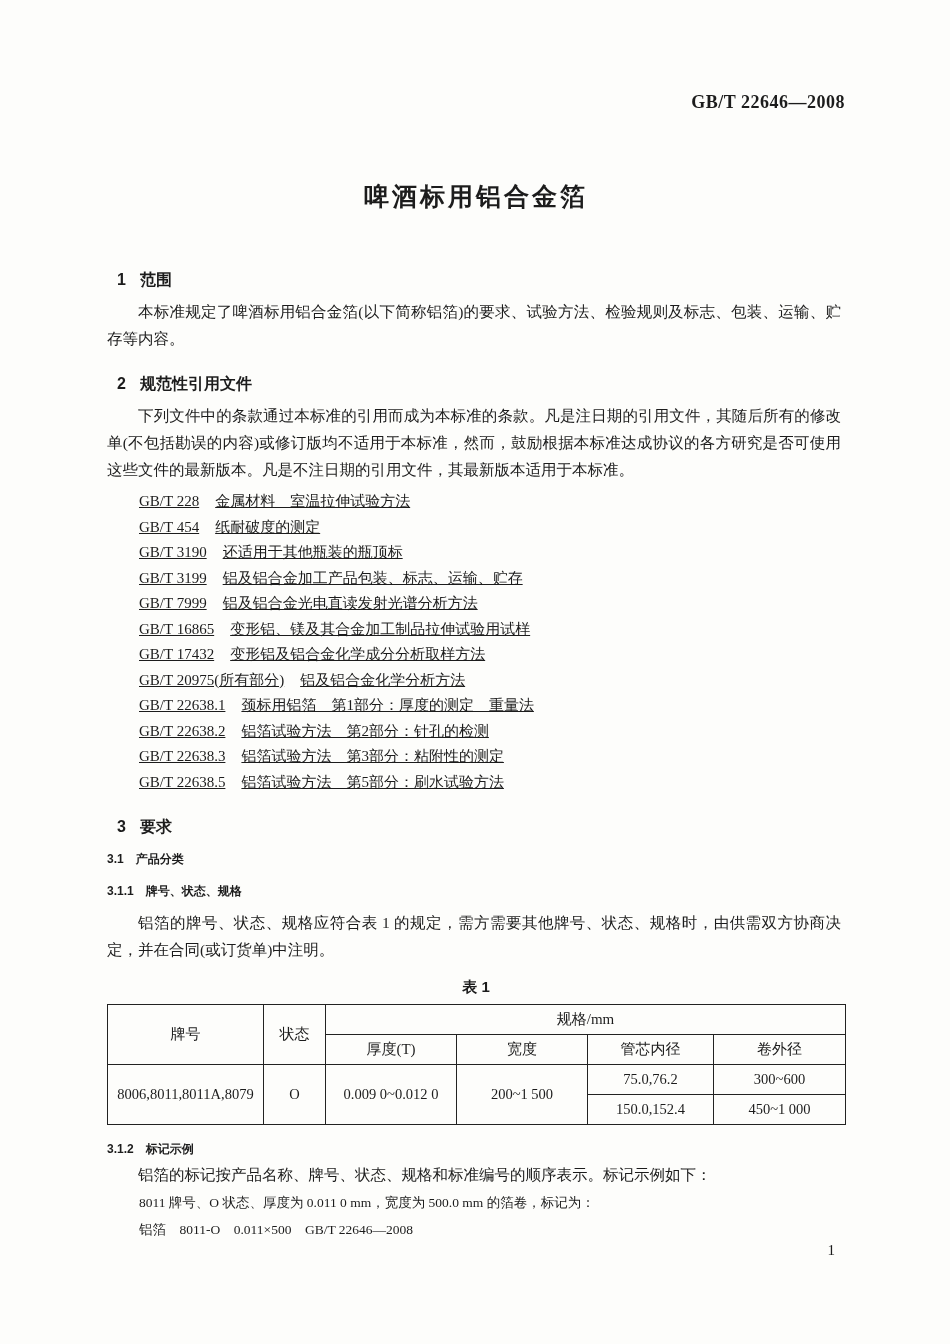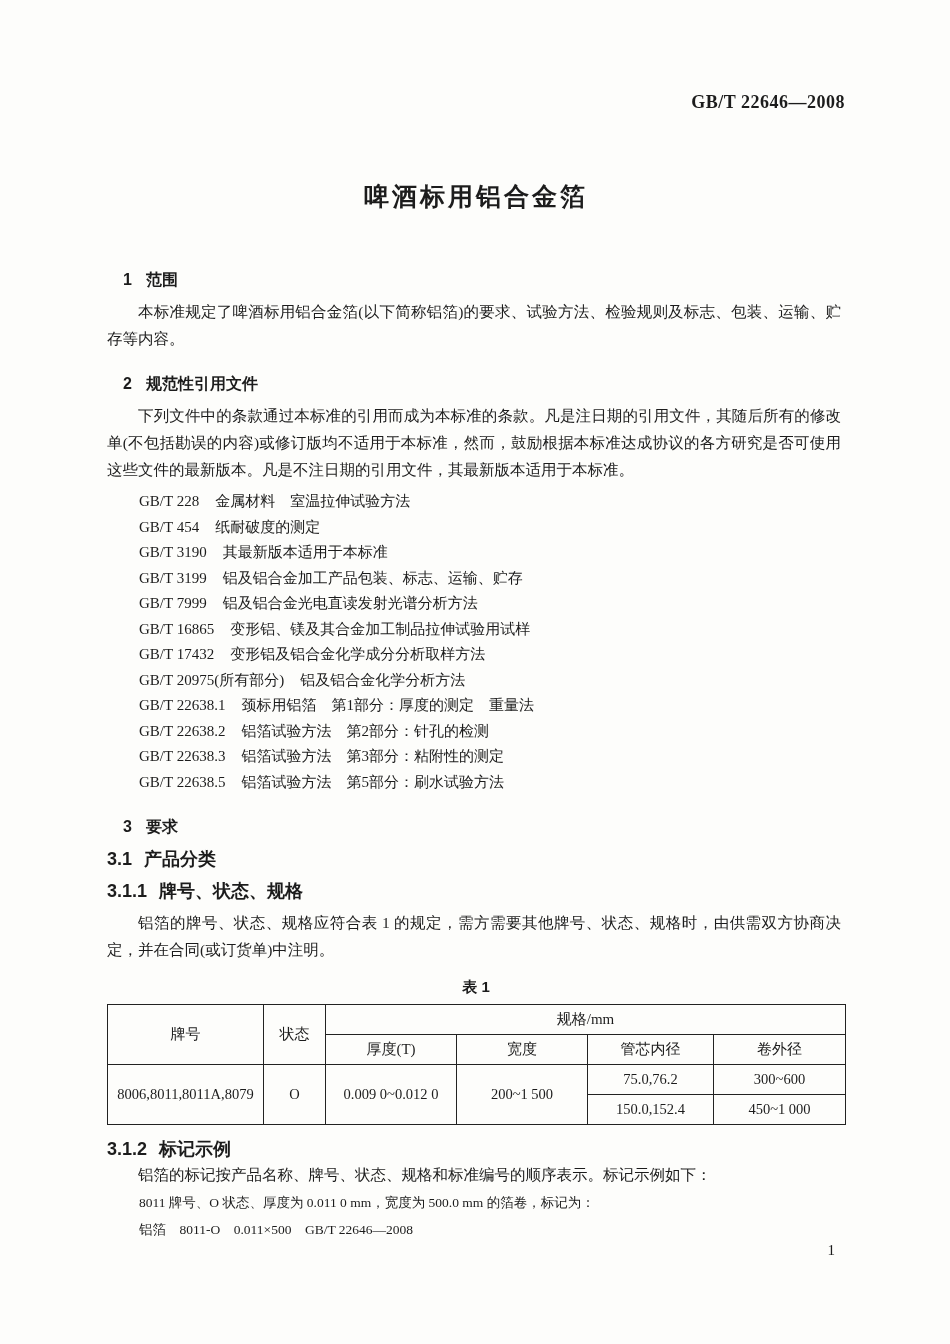--- a/index.html
+++ b/index.html
@@ -29,45 +29,45 @@
   .doc-title {
     margin: 68px 0 0 0;
     text-align: center;
     font-size: 25px;
     font-weight: 700;
     letter-spacing: 3px;
     line-height: 32px;
     font-family: "Liberation Sans", sans-serif;
   }
   .sec-heading {
-    margin: 22px 0 0 16px;
+    margin: 22px 0 0 10px;
     font-size: 16px;
     font-weight: 700;
     line-height: 20px;
     font-family: "Liberation Sans", sans-serif;
   }
   .sec-heading.first { margin-top: 58px; }
   .sec-heading .sec-num { margin-right: 14px; }
   .sub-heading {
     margin: 12px 0 0 0;
-    font-size: 18px;
+    font-size: 12px;
     font-weight: 700;
     line-height: 20px;
     font-family: "Liberation Sans", sans-serif;
   }
   .sub-heading .sec-num { margin-right: 12px; }
   .body-para {
     margin: 8px 4px 0 0;
     font-size: 15.5px;
     line-height: 27px;
     text-indent: 2em;
     text-align: justify;
   }
   .body-para.tight { margin-top: 2px; }
-  .ref-list { margin: 6px 0 0 32px; }
+  .ref-list { margin: 6px 0 0 32px; text-decoration: underline; }
   .ref-item {
     font-size: 15px;
     line-height: 25.5px;
     white-space: pre-wrap;
   }
   .ref-code { margin-right: 16px; }
   .table-caption {
     margin: 14px 0 0 0;
     text-align: center;
     font-size: 15px;
@@ -119,21 +119,21 @@
   <p class="body-para">本标准规定了啤酒标用铝合金箔(以下简称铝箔)的要求、试验方法、检验规则及标志、包装、运输、贮存等内容。</p>
 
   <h2 class="sec-heading">
     <span class="sec-num">2</span><span>规范性引用文件</span>
   </h2>
   <p class="body-para">下列文件中的条款通过本标准的引用而成为本标准的条款。凡是注日期的引用文件，其随后所有的修改单(不包括勘误的内容)或修订版均不适用于本标准，然而，鼓励根据本标准达成协议的各方研究是否可使用这些文件的最新版本。凡是不注日期的引用文件，其最新版本适用于本标准。</p>
 
   <div class="ref-list">
     <div class="ref-item"><span class="ref-code">GB/T 228</span><span>金属材料　室温拉伸试验方法</span></div>
     <div class="ref-item"><span class="ref-code">GB/T 454</span><span>纸耐破度的测定</span></div>
-    <div class="ref-item"><span class="ref-code">GB/T 3190</span><span>其最新版本适用于本标准</span></div>
+    <div class="ref-item"><span class="ref-code">GB/T 3190</span><span>还适用于其他瓶装的瓶顶标</span></div>
     <div class="ref-item"><span class="ref-code">GB/T 3199</span><span>铝及铝合金加工产品包装、标志、运输、贮存</span></div>
     <div class="ref-item"><span class="ref-code">GB/T 7999</span><span>铝及铝合金光电直读发射光谱分析方法</span></div>
     <div class="ref-item"><span class="ref-code">GB/T 16865</span><span>变形铝、镁及其合金加工制品拉伸试验用试样</span></div>
     <div class="ref-item"><span class="ref-code">GB/T 17432</span><span>变形铝及铝合金化学成分分析取样方法</span></div>
     <div class="ref-item"><span class="ref-code">GB/T 20975(所有部分)</span><span>铝及铝合金化学分析方法</span></div>
     <div class="ref-item"><span class="ref-code">GB/T 22638.1</span><span>颈标用铝箔　第1部分：厚度的测定　重量法</span></div>
     <div class="ref-item"><span class="ref-code">GB/T 22638.2</span><span>铝箔试验方法　第2部分：针孔的检测</span></div>
     <div class="ref-item"><span class="ref-code">GB/T 22638.3</span><span>铝箔试验方法　第3部分：粘附性的测定</span></div>
     <div class="ref-item"><span class="ref-code">GB/T 22638.5</span><span>铝箔试验方法　第5部分：刷水试验方法</span></div>
   </div>

